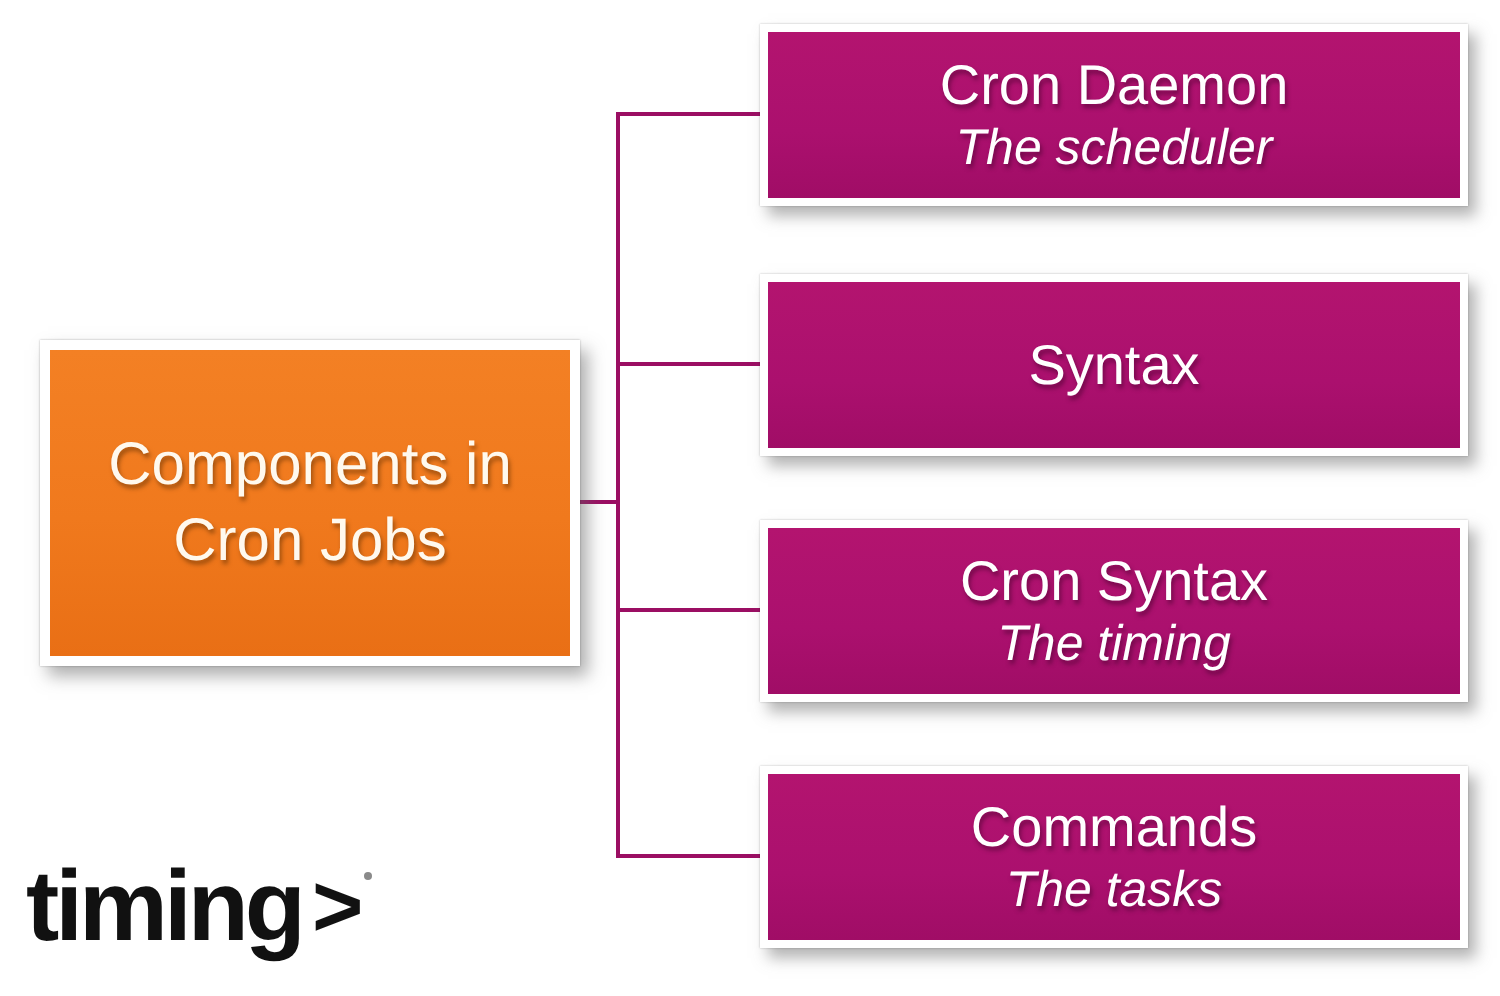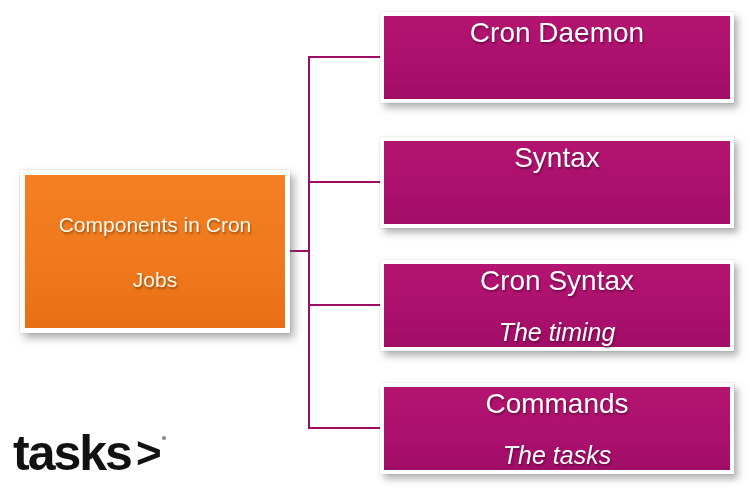--- a/index.html
+++ b/index.html
@@ -39,39 +39,39 @@
     background: linear-gradient(180deg, #F38024 0%, var(--root-fill, #F0791D) 55%, #E96F15 100%);
     border: 5px solid #ffffff;
     box-shadow: 0 0 1px rgba(0,0,0,0.3), 4px 5px 8px rgba(96,96,96,0.5);
     display: flex;
     align-items: center;
     justify-content: center;
     text-align: center;
   }
   .root-title {
     color: var(--root-text, #FFF9EE);
-    font-size: 21px;
-    line-height: 55px;
+    font-size: 30px;
+    line-height: 38px;
     padding: 0 10px;
     text-shadow: 1px 2px 2px rgba(92,45,0,0.55);
   }
 
   
   .node {
     position: absolute;
     left: 380px;
     width: 346px;
     height: 83px;
     background: linear-gradient(180deg, #B3146F 0%, var(--node-fill, #AB106E) 60%, #A00D66 100%);
     border: 4px solid #ffffff;
     box-shadow: 0 0 1px rgba(0,0,0,0.25), 4px 5px 7px rgba(105,105,105,0.5);
     display: flex;
     flex-direction: column;
     align-items: center;
-    justify-content: space-between;
+    justify-content: center;
     text-align: center;
   }
   .node-1 { top: 12px; }
   .node-2 { top: 137px; }
   .node-3 { top: 260px; }
   .node-4 { top: 383px; }
 
   .node-title {
     color: var(--node-text, #FFFFFF);
     font-size: 28px;
@@ -126,35 +126,36 @@
   <div class="connector branch branch-2"></div>
   <div class="connector branch branch-3"></div>
   <div class="connector branch branch-4"></div>
 
   <div class="root-box">
     <div class="root-title">Components in Cron Jobs</div>
   </div>
 
   <div class="node node-1">
     <div class="node-title">Cron Daemon</div>
+    <div class="node-subtitle">The scheduler</div>
   </div>
 
   <div class="node node-2">
     <div class="node-title">Syntax</div>
   </div>
 
   <div class="node node-3">
     <div class="node-title">Cron Syntax</div>
     <div class="node-subtitle">The timing</div>
   </div>
 
   <div class="node node-4">
     <div class="node-title">Commands</div>
     <div class="node-subtitle">The tasks</div>
   </div>
 
   <div class="logo">
-    <span>tasks</span>
+    <span>timing</span>
     <span class="logo-chevron">&gt;</span>
     <span class="reg-dot"></span>
   </div>
 
 </div>
 
 </body></html>

